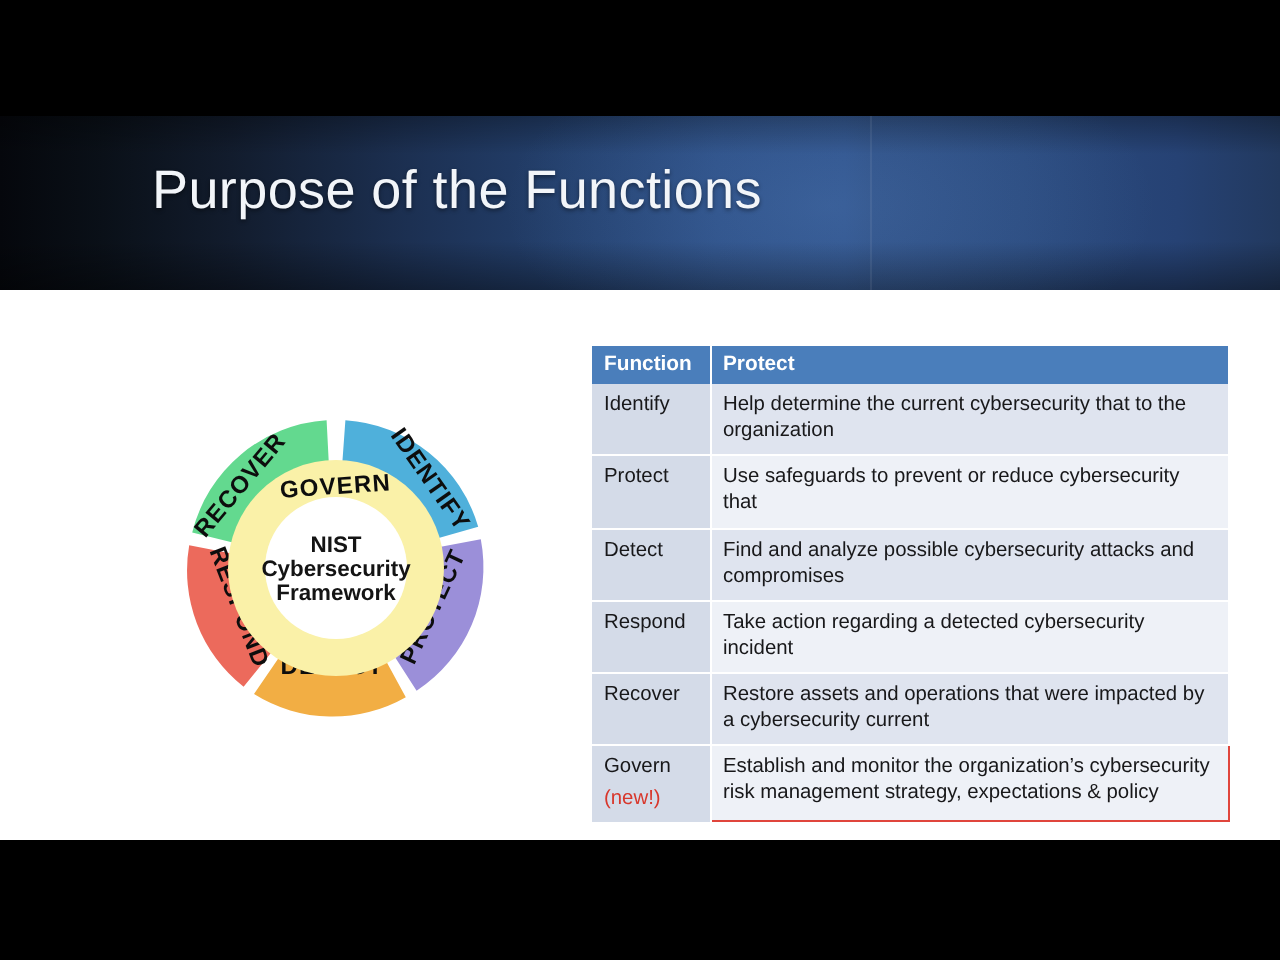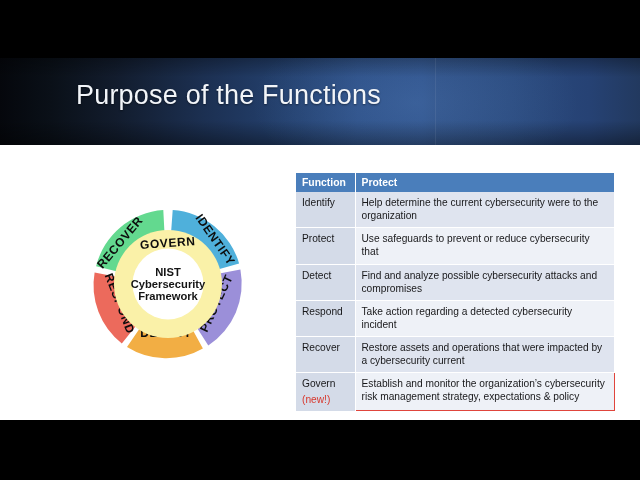--- a/index.html
+++ b/index.html
@@ -237,21 +237,21 @@
       </colgroup>
       <thead>
         <tr>
           <th class="fn-head">Function</th>
           <th>Protect</th>
         </tr>
       </thead>
       <tbody>
         <tr class="odd">
           <td class="fn-cell">Identify</td>
-          <td class="pp-cell">Help determine the current cybersecurity were to the organization</td>
+          <td class="pp-cell">Help determine the current cybersecurity that to the organization</td>
         </tr>
         <tr class="even">
           <td class="fn-cell">Protect</td>
           <td class="pp-cell">Use safeguards to prevent or reduce cybersecurity that</td>
         </tr>
         <tr class="odd">
           <td class="fn-cell">Detect</td>
           <td class="pp-cell">Find and analyze possible cybersecurity attacks and compromises</td>
         </tr>
         <tr class="even">

